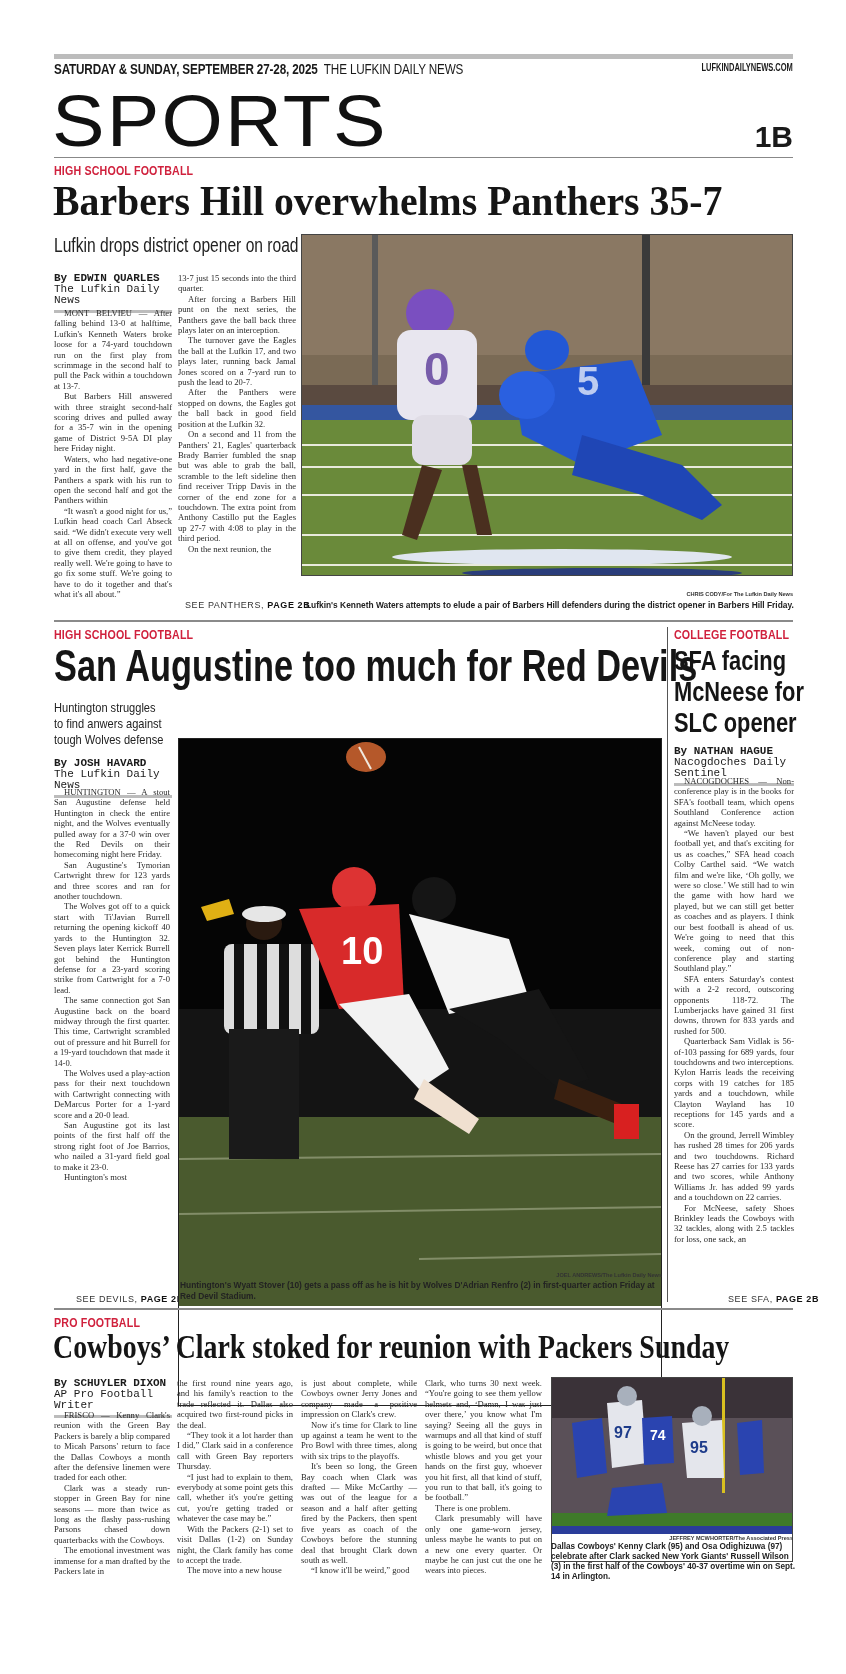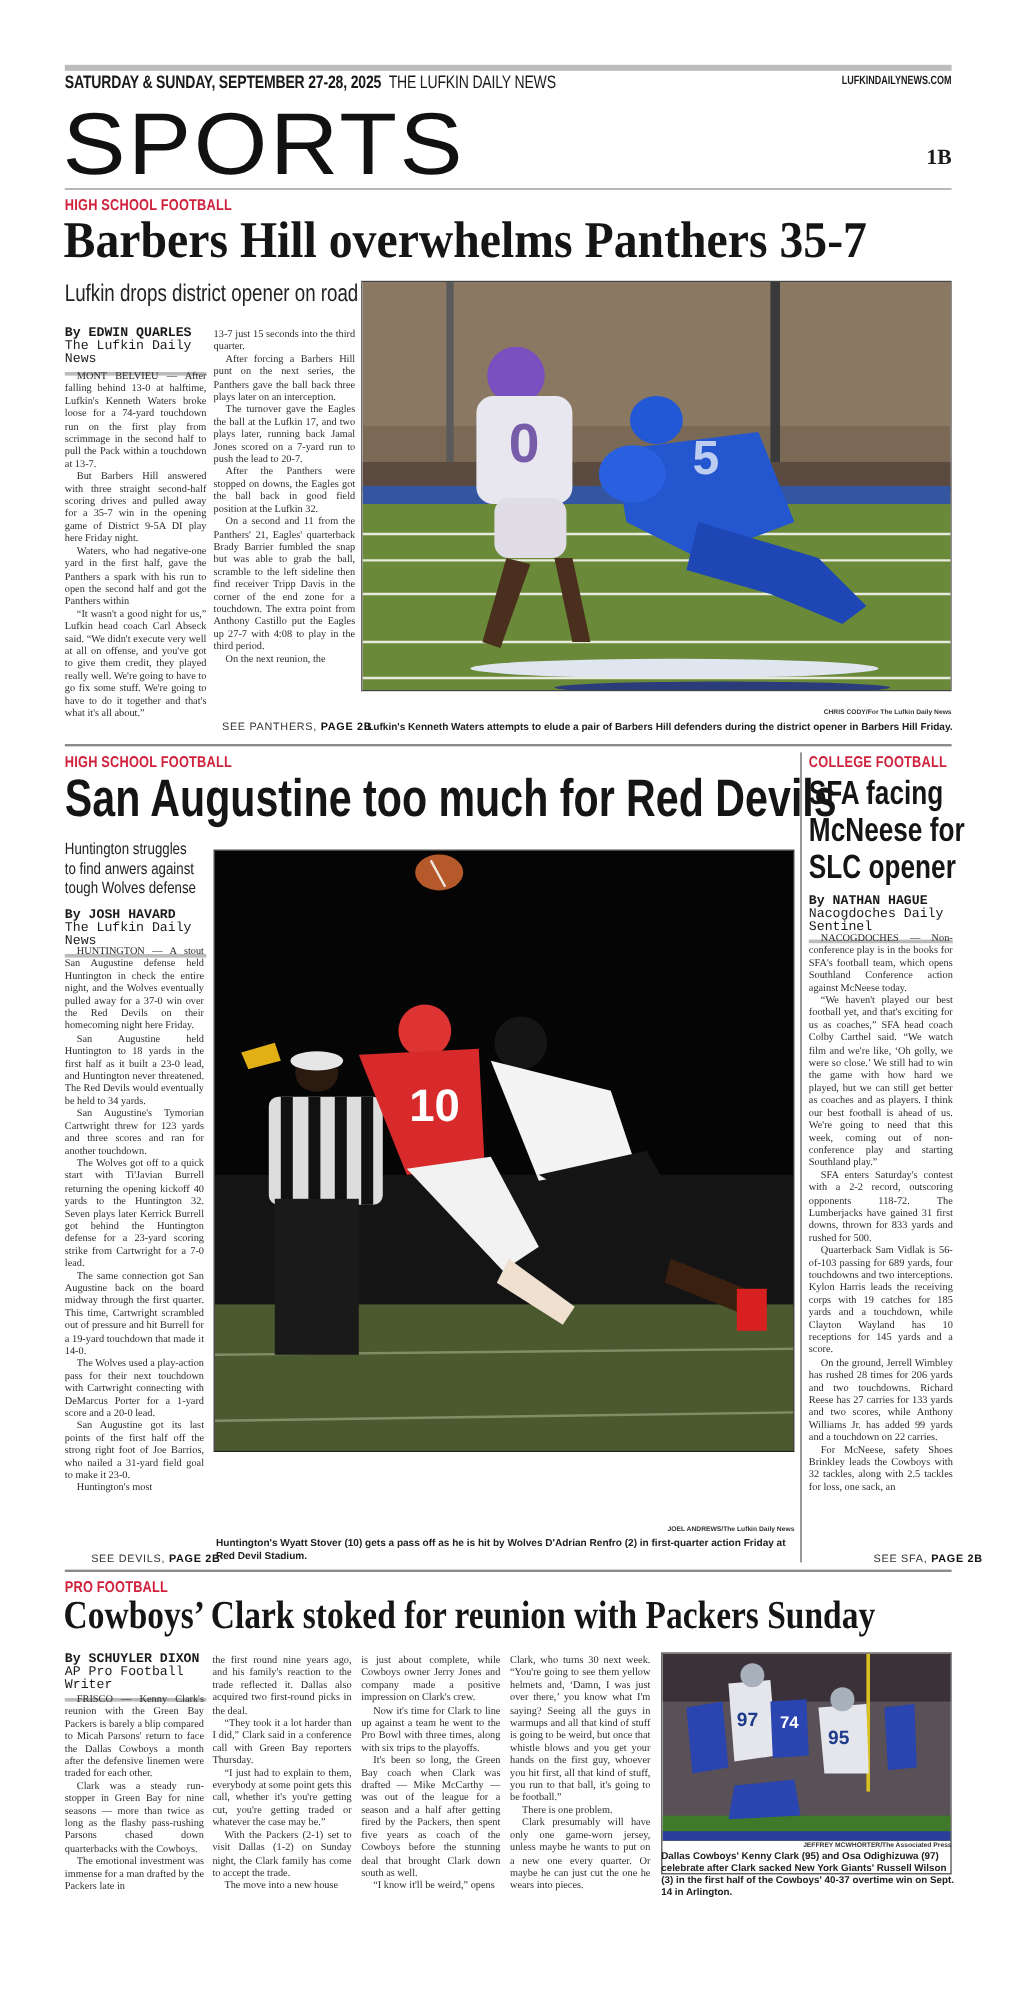--- a/index.html
+++ b/index.html
@@ -3,21 +3,21 @@
 <meta charset="utf-8">
 <style>
 *{box-sizing:border-box;margin:0;padding:0}
 body{width:846px;height:1674px;background:#fff;position:relative;font-family:"Liberation Serif",serif;color:#1a1a1a;overflow:hidden}
 .abs{position:absolute}
 .topbar{left:54px;top:54px;width:739px;height:5px;background:#bcbcbc}
 .dateline{left:54px;top:60px;font-family:"Liberation Sans",sans-serif;font-size:15px;font-weight:bold;transform:scaleX(.78);transform-origin:left;white-space:nowrap;letter-spacing:-.2px}
 .dateline .paper{font-weight:normal;margin-left:8px}
 .site{right:53px;top:62px;font-family:"Liberation Sans",sans-serif;font-size:10px;font-weight:bold;transform:scaleX(.75);transform-origin:right}
 .sports{left:52px;top:84px;font-family:"Liberation Sans",sans-serif;font-size:73px;font-weight:normal;letter-spacing:2px;line-height:1;transform:scaleX(1.08);transform-origin:left;color:#111}
-.pagenum{right:53px;top:122px;font-family:Liberation Serif, serif;font-size:18px;font-weight:bold;line-height:1}
+.pagenum{right:53px;top:122px;font-family:Liberation Sans, sans-serif;font-size:30px;font-weight:bold;line-height:1}
 .rule{height:2px;background:#8a8a8a}
 .kicker{font-family:"Liberation Sans",sans-serif;font-weight:bold;color:#d0213d;font-size:13px;transform:scaleX(.82);transform-origin:left;white-space:nowrap;letter-spacing:.2px}
 .hed-serif{font-family:"Liberation Serif",serif;font-weight:bold;white-space:nowrap;color:#151515;transform-origin:left}
 .hed-cond{font-family:"Liberation Sans",sans-serif;font-weight:bold;white-space:nowrap;color:#151515;transform-origin:left}
 .deck{font-family:"Liberation Sans",sans-serif;color:#222;transform-origin:left;white-space:nowrap}
 .byline{font-family:Liberation Mono, monospace;font-size:11px;line-height:11px}
 .byline b{font-weight:bold;display:block}
 .byrule{height:3px;background:#bcbcbc;margin-top:4px}
 .col{font-family:"Liberation Serif",serif;font-size:8.6px;line-height:10.4px;text-align:justify;color:#2a2a2a;hyphens:auto}
 .col p{text-indent:10px}
@@ -103,31 +103,30 @@
   <div>Huntington struggles</div>
   <div>to find anwers against</div>
   <div>tough Wolves defense</div>
 </div>
 <div class="abs" style="left:54px;top:758px;width:118px">
   <div class="byline"><b>By JOSH HAVARD</b><span>The Lufkin Daily News</span></div>
   <div class="byrule"></div>
 </div>
 <div class="abs col" style="left:54px;top:787px;width:116px">
   <p>HUNTINGTON — A stout San Augustine defense held Huntington in check the entire night, and the Wolves eventually pulled away for a 37-0 win over the Red Devils on their homecoming night here Friday.</p>
-  <p>San Augustine held Huntington to 18 yards in the first half as it built a 23-0 lead, and Huntington never threatened. The Red Devils would eventually be held to 34 yards.</p>
   <p>San Augustine's Tymorian Cartwright threw for 123 yards and three scores and ran for another touchdown.</p>
   <p>The Wolves got off to a quick start with Ti'Javian Burrell returning the opening kickoff 40 yards to the Huntington 32. Seven plays later Kerrick Burrell got behind the Huntington defense for a 23-yard scoring strike from Cartwright for a 7-0 lead.</p>
   <p>The same connection got San Augustine back on the board midway through the first quarter. This time, Cartwright scrambled out of pressure and hit Burrell for a 19-yard touchdown that made it 14-0.</p>
   <p>The Wolves used a play-action pass for their next touchdown with Cartwright connecting with DeMarcus Porter for a 1-yard score and a 20-0 lead.</p>
   <p>San Augustine got its last points of the first half off the strong right foot of Joe Barrios, who nailed a 31-yard field goal to make it 23-0.</p>
   <p>Huntington's most</p>
 </div>
 <div class="abs see" style="left:76px;top:1294px"><span>SEE DEVILS,</span> <b>PAGE 2B</b></div>
 
-<div class="abs photo" style="left:178px;top:708px;width:484px;height:502px;border-color:#222">
+<div class="abs photo" style="left:178px;top:738px;width:484px;height:668px;border-color:#222">
   <svg width="484" height="567" viewBox="0 0 484 567">
     <rect width="484" height="567" fill="#050505"></rect>
     <rect y="270" width="484" height="110" fill="#141414"></rect>
     <rect y="378" width="484" height="189" fill="#4a5a2e"></rect>
     <g stroke="#a8b090" stroke-width="2" opacity="0.6">
         <line x1="0" y1="420" x2="484" y2="415"></line>
         <line x1="0" y1="475" x2="484" y2="468"></line>
         <line x1="240" y1="520" x2="484" y2="515"></line>
       </g>
     <ellipse cx="187" cy="18" rx="20" ry="15" fill="#b5582a"></ellipse>
@@ -197,21 +196,21 @@
   <p style="text-indent:0">the first round nine years ago, and his family's reaction to the trade reflected it. Dallas also acquired two first-round picks in the deal.</p>
   <p>“They took it a lot harder than I did,” Clark said in a conference call with Green Bay reporters Thursday.</p>
   <p>“I just had to explain to them, everybody at some point gets this call, whether it's you're getting cut, you're getting traded or whatever the case may be.”</p>
   <p>With the Packers (2-1) set to visit Dallas (1-2) on Sunday night, the Clark family has come to accept the trade.</p>
   <p>The move into a new house</p>
 </div>
 <div class="abs col" style="left:301px;top:1378px;width:116px">
   <p style="text-indent:0">is just about complete, while Cowboys owner Jerry Jones and company made a positive impression on Clark's crew.</p>
   <p>Now it's time for Clark to line up against a team he went to the Pro Bowl with three times, along with six trips to the playoffs.</p>
   <p>It's been so long, the Green Bay coach when Clark was drafted — Mike McCarthy — was out of the league for a season and a half after getting fired by the Packers, then spent five years as coach of the Cowboys before the stunning deal that brought Clark down south as well.</p>
-  <p>“I know it'll be weird,” opens</p>
+  <p>“I know it'll be weird,” good</p>
 </div>
 <div class="abs col" style="left:425px;top:1378px;width:117px">
   <p style="text-indent:0">Clark, who turns 30 next week. “You're going to see them yellow helmets and, ‘Damn, I was just over there,’ you know what I'm saying? Seeing all the guys in warmups and all that kind of stuff is going to be weird, but once that whistle blows and you get your hands on the first guy, whoever you hit first, all that kind of stuff, you run to that ball, it's going to be football.”</p>
   <p>There is one problem.</p>
   <p>Clark presumably will have only one game-worn jersey, unless maybe he wants to put on a new one every quarter. Or maybe he can just cut the one he wears into pieces.</p>
 </div>
 
 <div class="abs photo" style="left:551px;top:1377px;width:242px;height:185px">
   <svg width="242" height="156" viewBox="0 0 242 156">
     <rect width="242" height="156" fill="#5a5058"></rect>

